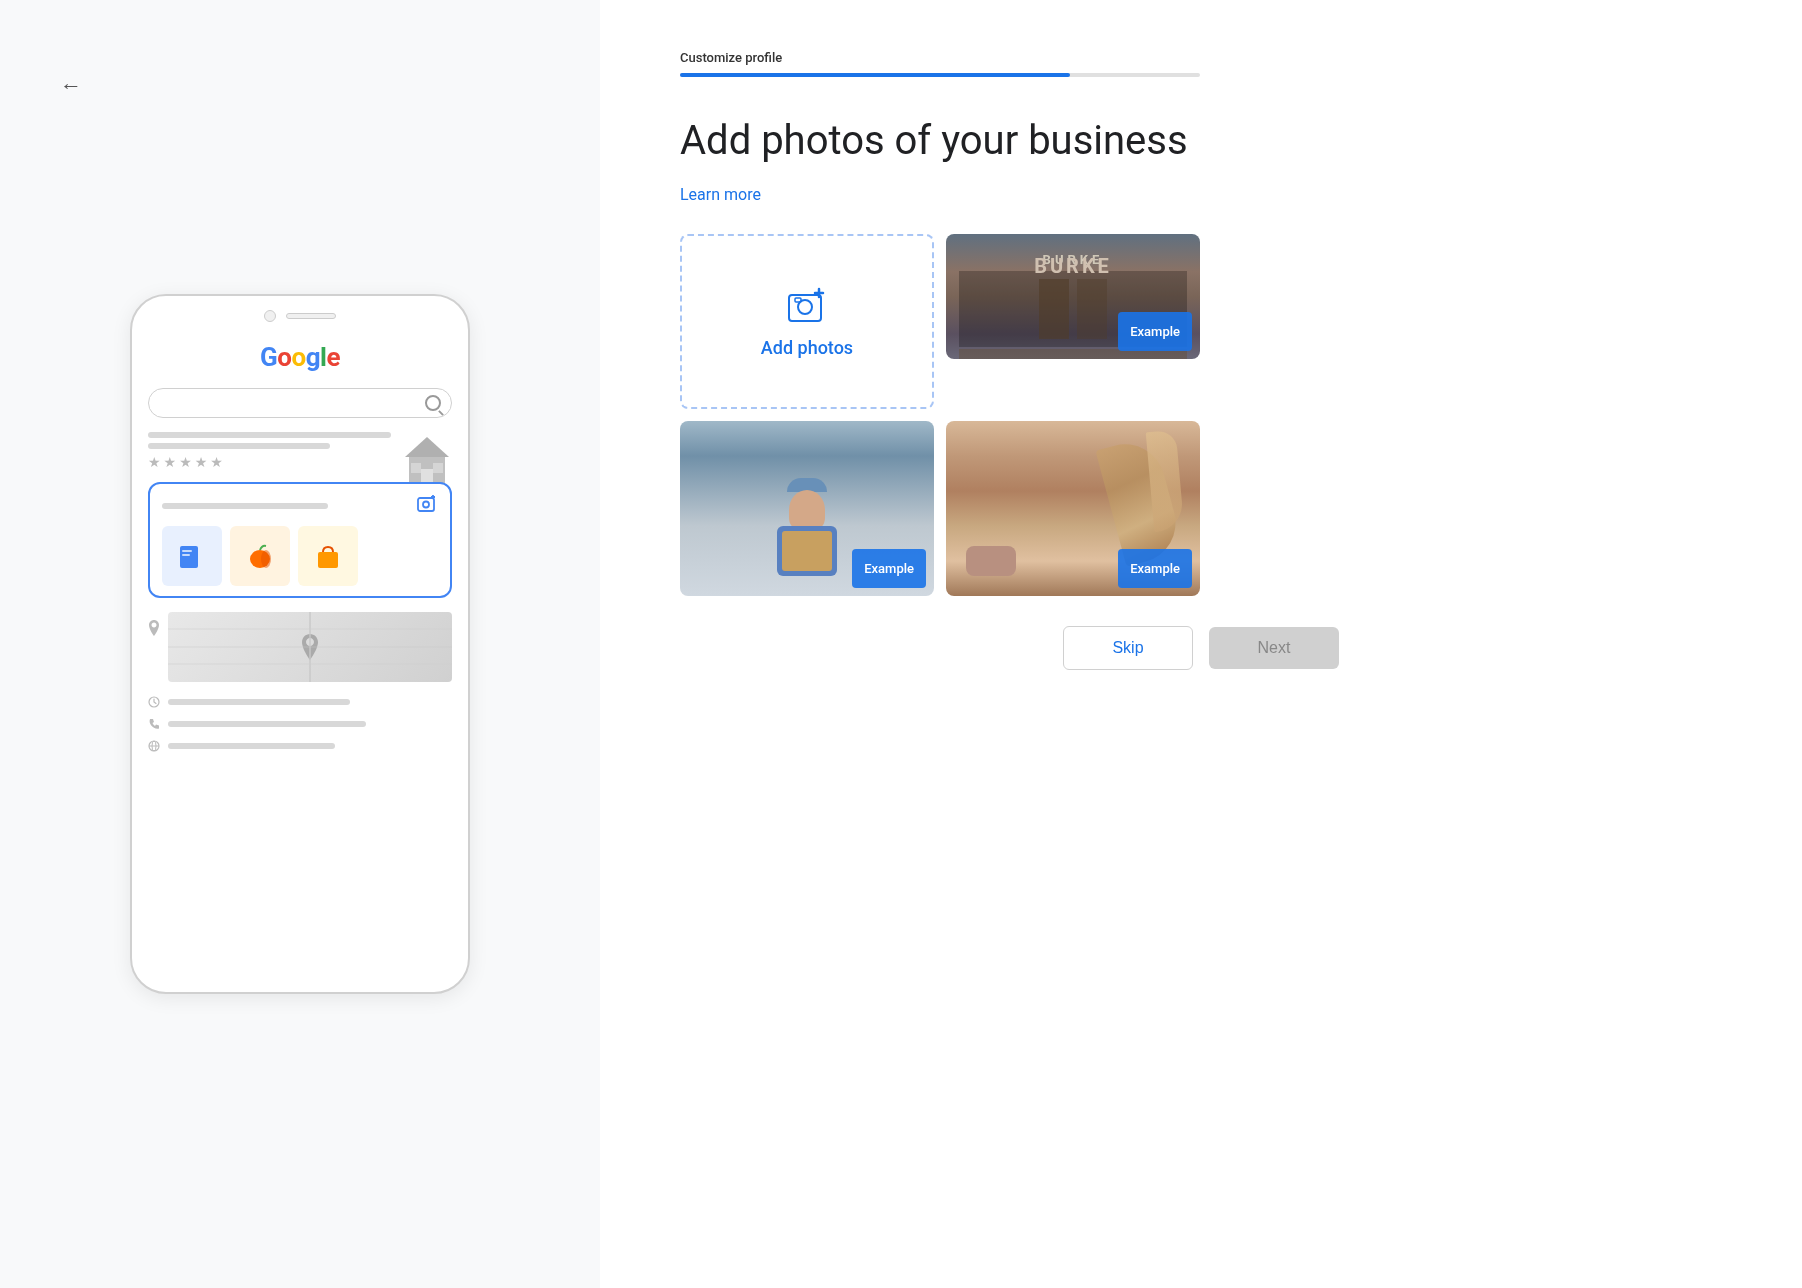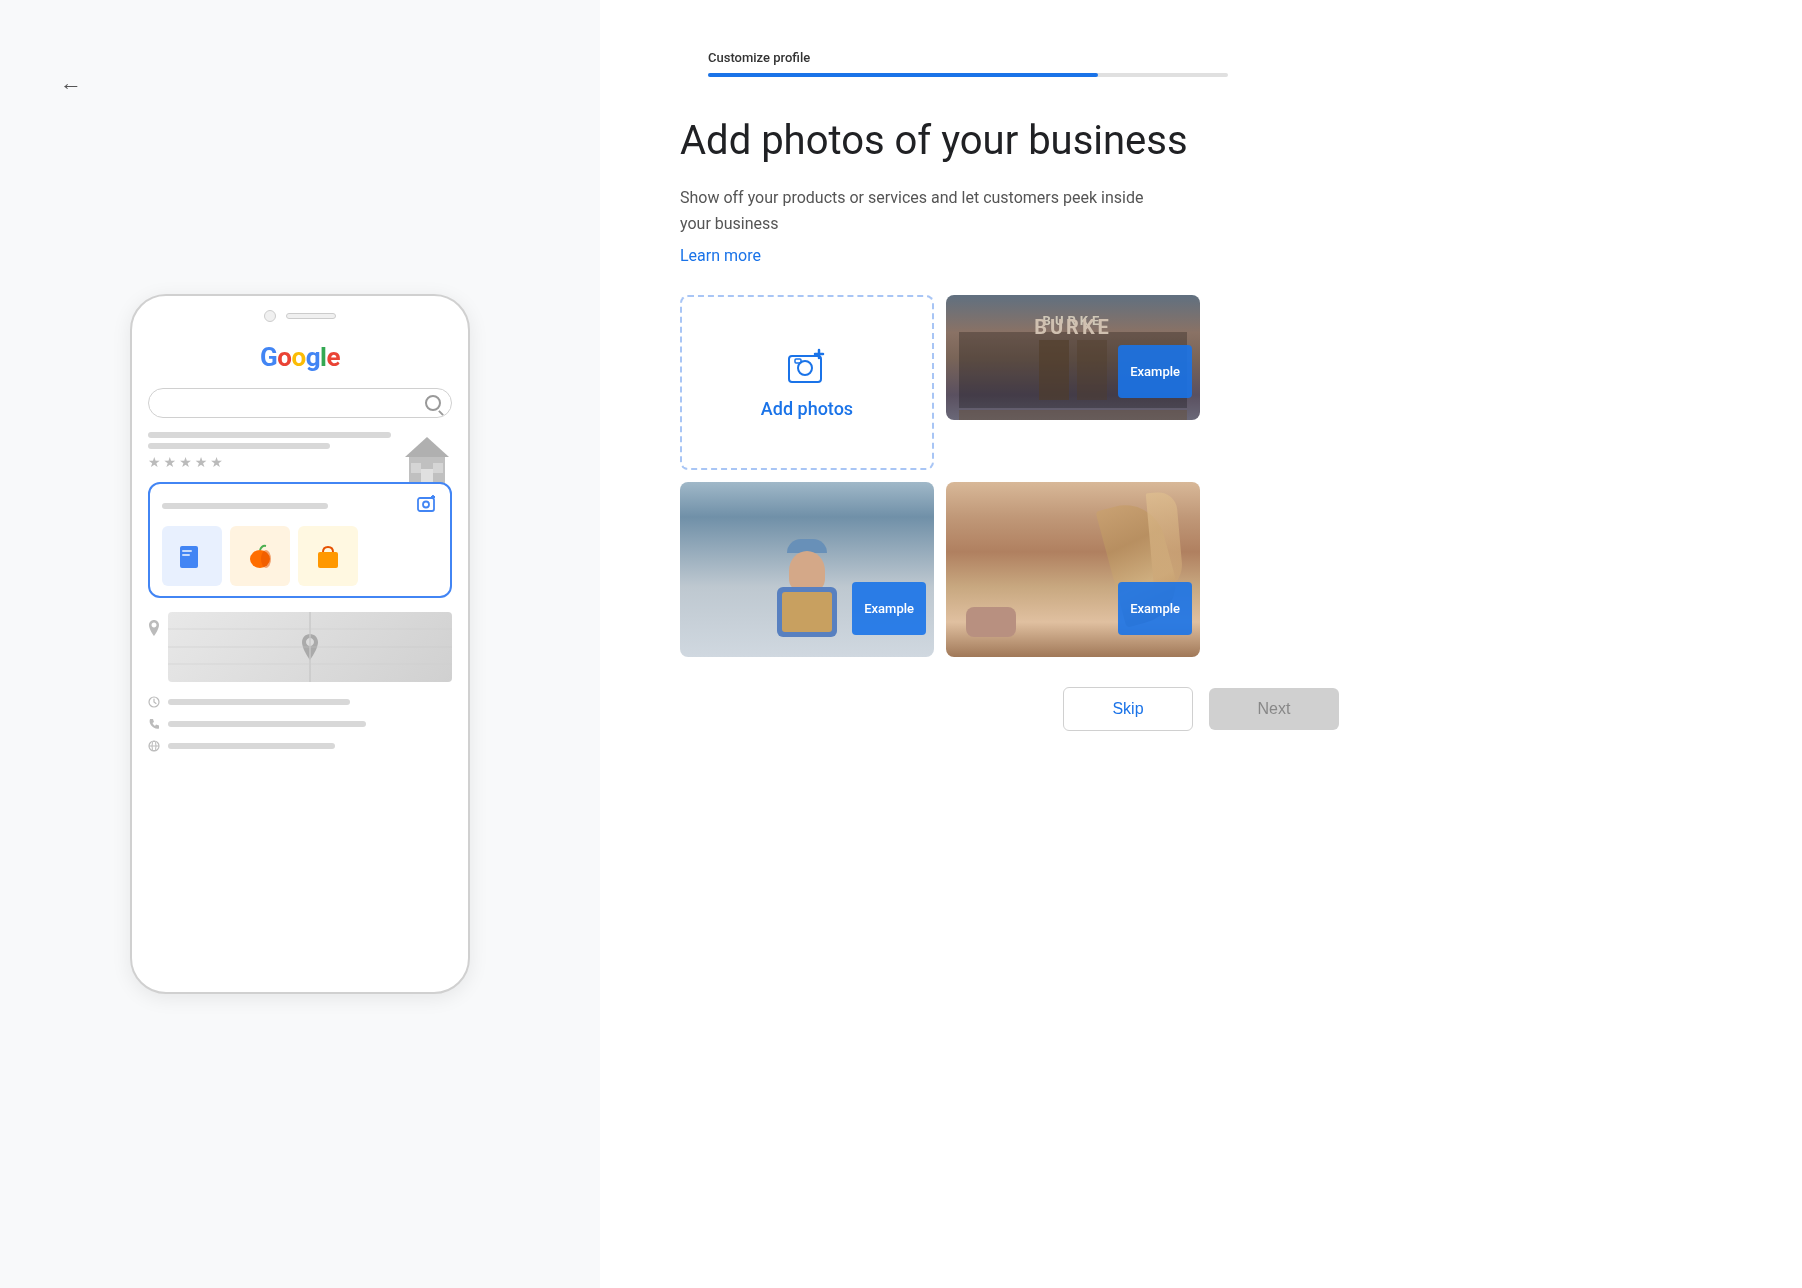--- a/index.html
+++ b/index.html
@@ -196,21 +196,20 @@
       min-height: 1288px;
       padding: 50px 80px 50px 80px;
       display: flex;
       flex-direction: column;
       background: #fff;
     }
 
     
     .progress-section {
       margin-bottom: 40px;
-      margin-left: 28px;
     }
 
     .progress-label {
       font-size: 13px;
       color: #333;
       margin-bottom: 8px;
       font-weight: 500;
     }
 
     .progress-bar-container {
@@ -298,27 +297,27 @@
     .photo-delivery {
       background: linear-gradient(180deg, #7a9ab0 0%, #5a80a0 30%, #a0b0c0 60%, #c0c8d0 100%);
     }
 
     .photo-hair {
       background: linear-gradient(180deg, #d0a880 0%, #b89070 30%, #a07858 60%, #c0a080 100%);
     }
 
     .example-badge {
       position: absolute;
-      bottom: 22px;
+      bottom: 8px;
       right: 8px;
       background: rgba(26, 115, 232, 0.9);
       color: white;
       font-size: 13px;
       font-weight: 500;
-      padding: 19px 12px;
+      padding: 12px 12px;
       border-radius: 4px;
     }
 
     
     .photo-burke::before {
       content: 'BURKE';
       position: absolute;
       top: 20px;
       left: 50%;
       transform: translateX(-50%);
@@ -507,21 +506,20 @@
 
   <div class="progress-section">
     <div class="progress-label">Customize profile</div>
     <div class="progress-bar-container">
       <div class="progress-bar-fill" style="width: 75%;"></div>
     </div>
   </div>
 
   <h1 class="main-heading">Add photos of your business</h1>
 
-  <p class="description">Show off your products or services and let customers peek inside your business</p>
 
   <a class="learn-more-link">Learn more</a>
 
   <div style="display:grid; grid-template-columns:1fr 1fr; gap:12px; max-width:520px; margin-bottom:30px;">
 
     <div class="add-photos-box">
       <div class="add-photo-icon-large">
         <svg width="44" height="40" viewBox="0 0 44 40" fill="none">
           <rect x="4" y="10" width="32" height="26" rx="3" stroke="#1a73e8" stroke-width="2" fill="none"></rect>
           <circle cx="20" cy="22" r="7" stroke="#1a73e8" stroke-width="2" fill="none"></circle>

